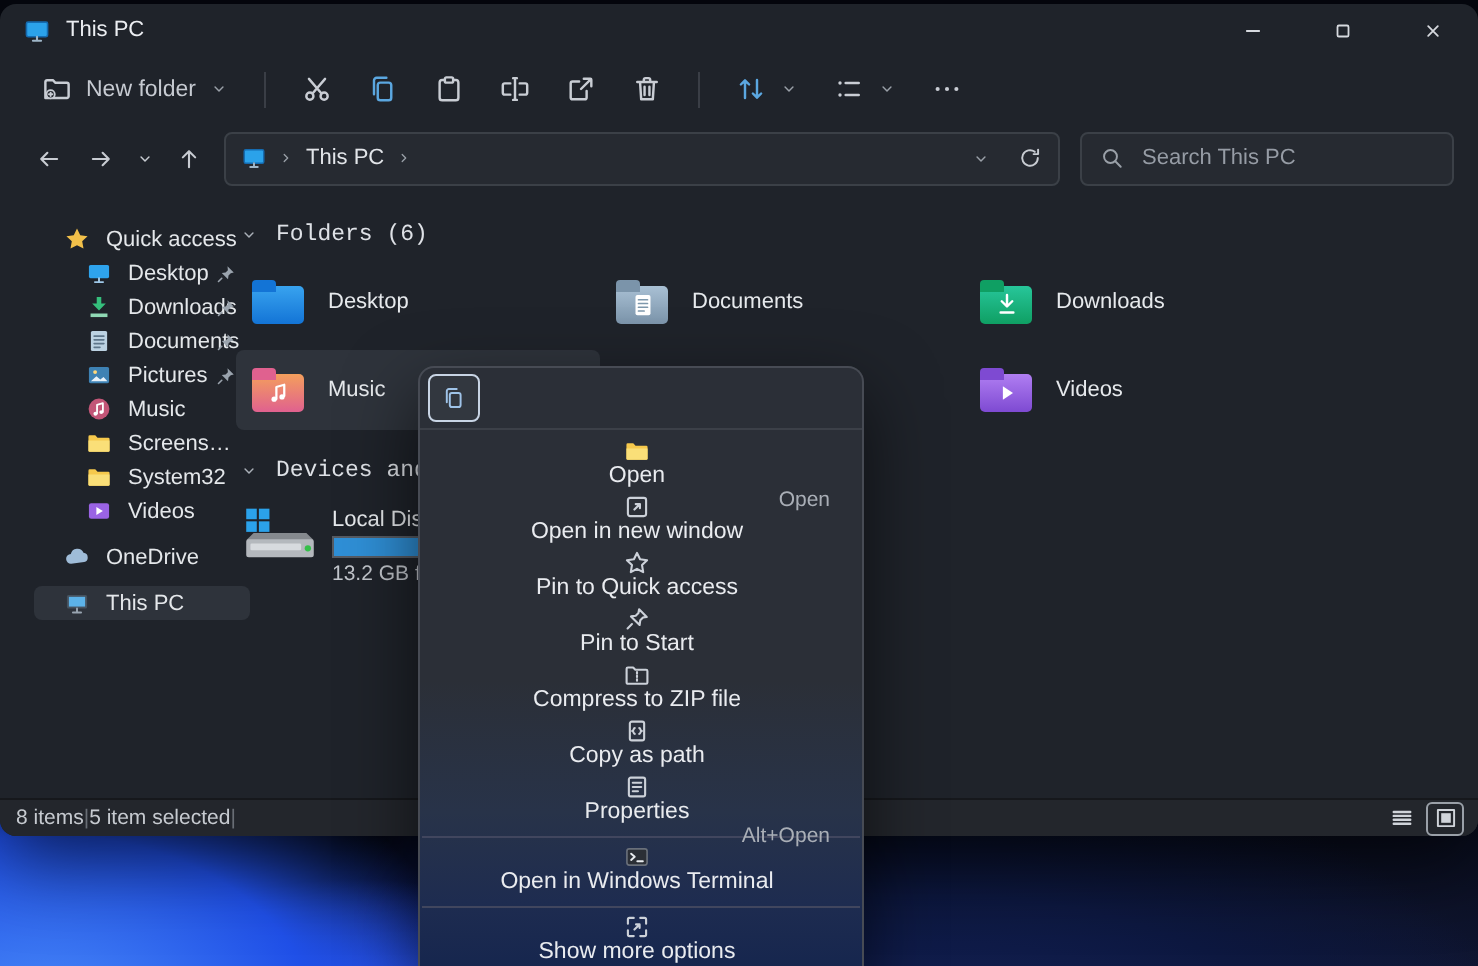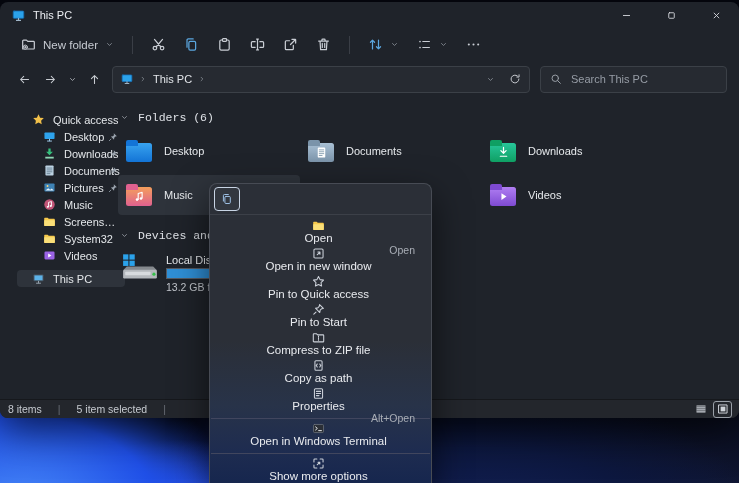--- a/index.html
+++ b/index.html
@@ -70,21 +70,21 @@
   .devices{margin-top:8px;}
   .drive-tile{margin-top:10px;display:flex;gap:7px;padding-left:3px;align-items:flex-start;width:185px;}
   .drive-icon{flex:0 0 auto;display:inline-flex;}
   .drive-info{display:flex;flex-direction:column;gap:2px;padding-top:1px;}
   .drive-name{font-size:11px;white-space:nowrap;}
   .drive-bar{width:62px;height:9px;background:#3d4148;border:1px solid #565b63;position:relative;}
   .drive-bar-fill{position:absolute;top:0;left:0;bottom:0;background:#2f8fd6;}
   .drive-free{font-size:10.5px;color:#c2c6cc;white-space:nowrap;}
   
   .statusbar{position:absolute;left:0;right:0;bottom:0;height:18px;background:#23262c;border-top:1px solid #16181c;
-    display:flex;align-items:center;padding:0 8px;font-size:10.5px;color:#c6cad0;gap:16px;border-radius:0 0 8px 8px;}
+    display:flex;align-items:center;padding:0 8px;font-size:10.5px;color:#c6cad0;gap:0;border-radius:0 0 8px 8px;}
   .sb-sep{color:#686d75;}
   .sb-right{margin-left:auto;display:flex;gap:5px;align-items:center;}
   .sb-view{width:17px;height:15px;display:flex;align-items:center;justify-content:center;color:#d0d4da;font-size:12px;border-radius:2px;}
   .sb-view.selected{outline:1px solid #9aa0a8;}
   
   .context-menu{position:absolute;left:209px;top:183px;width:221px;height:300px;
     border:1px solid #474b54;border-bottom:none;border-radius:8px 8px 0 0;overflow:hidden;
     background:linear-gradient(180deg,#2b2f37 0%,#2b2f37 52%,#283349 74%,#1e2c50 89%,#16264e 100%);
     box-shadow:0 14px 36px rgba(0,0,0,.6);}
   .menu-toolbar{height:30px;border-bottom:1px solid #3c4048;display:flex;align-items:center;padding:0 4px;}
@@ -431,20 +431,29 @@
           <span class="si-icon" data-icon="videos-purple">
             <svg viewBox="0 0 16 16" width="1em" height="1em" fill="none" stroke="currentColor" stroke-width="1.3" stroke-linecap="round" stroke-linejoin="round">
               <rect x="1.8" y="3.2" width="12.4" height="9.6" rx="1.4" fill="#9a63e4" stroke="none"></rect>
               <path d="M6.4 5.6l4 2.4-4 2.4z" fill="#fff" stroke="none"></path>
             </svg>
           </span>
           <span class="si-label">Videos</span>
 
         </div>
 
+        <div class="side-item gap">
+          <span class="si-icon" data-icon="onedrive-cloud">
+            <svg viewBox="0 0 16 16" width="1em" height="1em" fill="none" stroke="currentColor" stroke-width="1.3" stroke-linecap="round" stroke-linejoin="round">
+              <path d="M4.4 12.2a3 3 0 0 1-.2-6A4.1 4.1 0 0 1 12 5.4a2.9 2.9 0 0 1 .4 5.7z" fill="#9fbcd8" stroke="none"></path>
+            </svg>
+          </span>
+          <span class="si-label">OneDrive</span>
+
+        </div>
 
         <div class="side-item selected gap">
           <span class="si-icon" data-icon="pc-monitor">
             <svg viewBox="0 0 16 16" width="1em" height="1em" fill="none" stroke="currentColor" stroke-width="1.3" stroke-linecap="round" stroke-linejoin="round">
               <rect x="1.8" y="3" width="12.4" height="8.4" rx="1" fill="#46525e" stroke="none"></rect>
               <rect x="3" y="4.2" width="10" height="6" fill="#5cb2e8" stroke="none"></rect>
               <path d="M8 11.4v2M5.5 13.8h5" stroke="#98a4b0" stroke-width="1.2"></path>
             </svg>
           </span>
           <span class="si-label">This PC</span>

